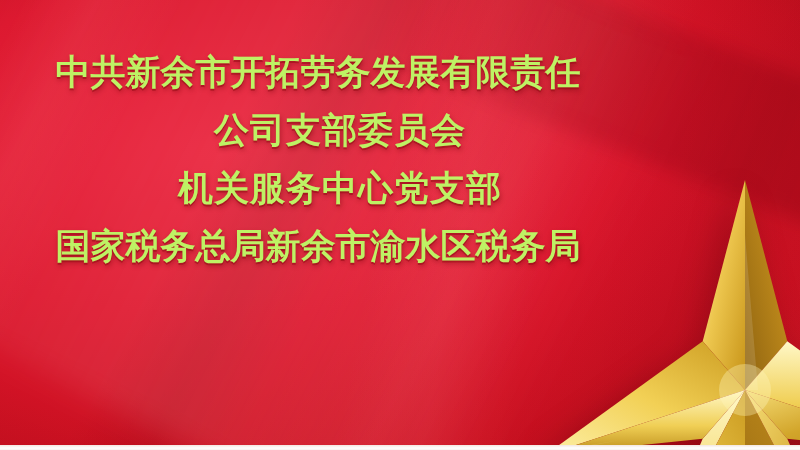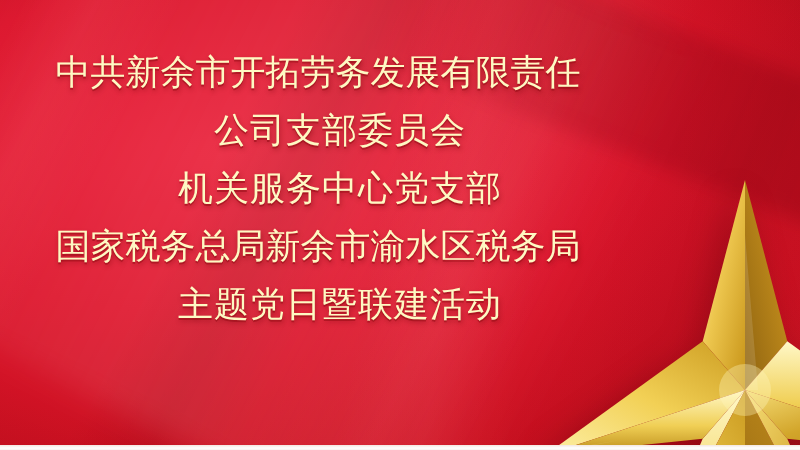--- a/index.html
+++ b/index.html
@@ -92,22 +92,22 @@
   
   .title-block{
     position:absolute;
     left:0; top:43px;
     width:636px;
     text-align:center;
     z-index:5;
   }
   .tline{
     display:block;
-    color:#fef9c3;
-    font-weight:normal;
+    color:#bef264;
+    font-weight:bold;
     font-size:35px;
     line-height:58px;
     letter-spacing:0.5px;
     white-space:nowrap;
     text-shadow:
       0 2px 0 rgba(150,12,22,0.55),
       1px 3px 5px rgba(110,5,12,0.45);
   }
   .tline.wide{ font-size:35px; letter-spacing:0px; }
   .tline.mid { font-size:35px; letter-spacing:1px;margin-left:44px; }
@@ -189,17 +189,16 @@
 
       <circle cx="275" cy="295" r="26" fill="#fff6bd" opacity="0.35"></circle>
     </svg>
   </div>
 
   <div class="title-block">
     <span class="tline wide">中共新余市开拓劳务发展有限责任</span>
     <span class="tline mid">公司支部委员会</span>
     <span class="tline mid">机关服务中心党支部</span>
     <span class="tline wide">国家税务总局新余市渝水区税务局</span>
-    <span class="tline mid">主题党日暨联建活动</span>
   </div>
 
   <div class="bottom-strip"></div>
 </div>
 
 </body></html>

